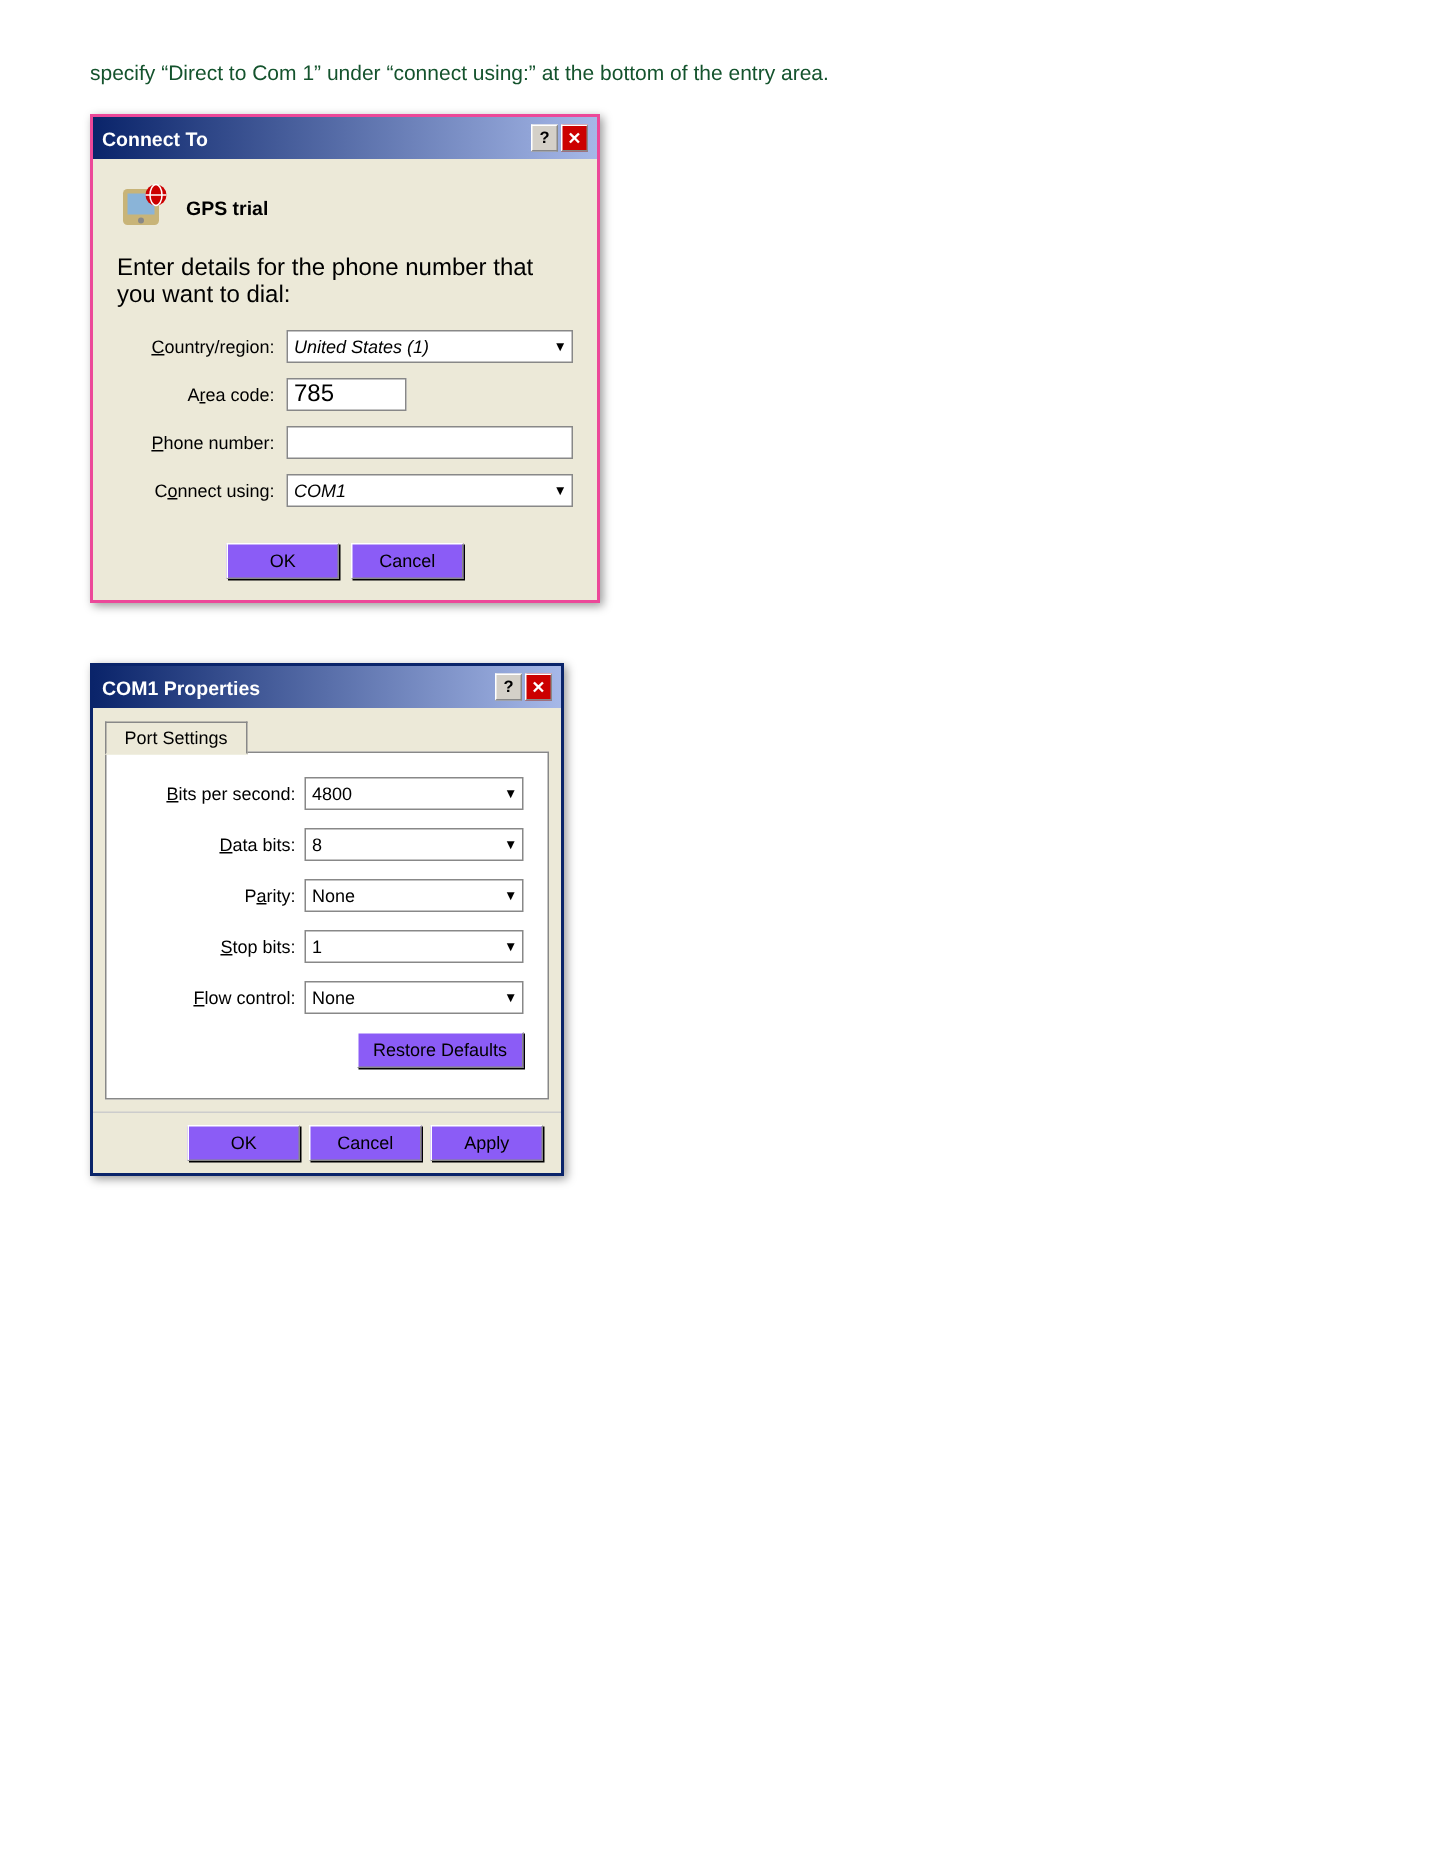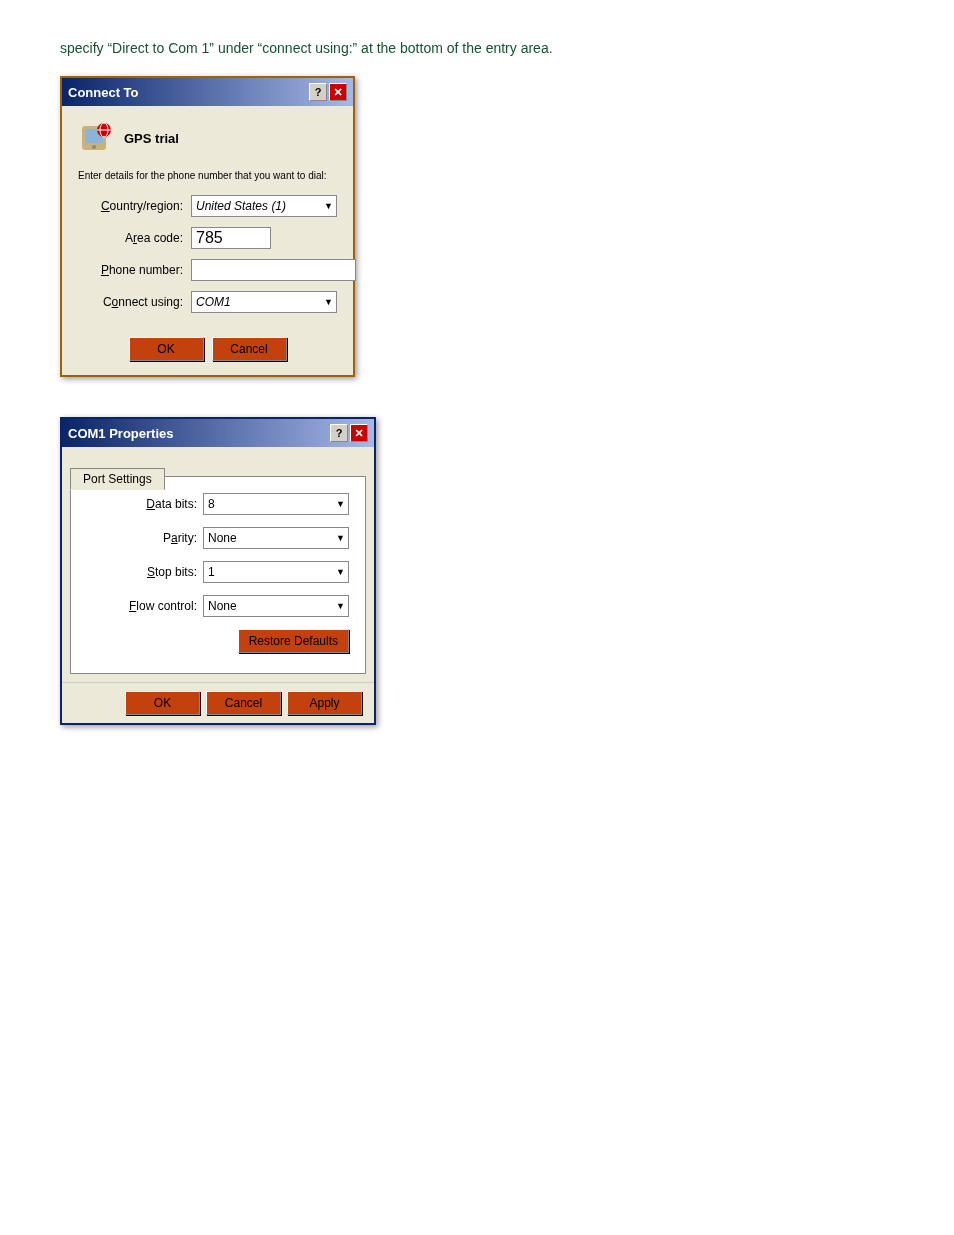--- a/index.html
+++ b/index.html
@@ -12,23 +12,23 @@
     }
 
     .intro-text {
       margin-bottom: 20px;
       font-size: 14px;
       color: #14532d;
     }
 
     
     .dialog {
-      border: 2px solid #a16207;
+      border: 2px solid #ec4899;
       background: #ece9d8;
-      width: 295px;
+      width: 340px;
       margin-bottom: 40px;
       box-shadow: 2px 2px 6px rgba(0,0,0,0.4);
     }
 
     .dialog-titlebar {
       background: linear-gradient(to right, #0a246a, #a6b8e8);
       color: #ffffff;
       font-weight: bold;
       font-size: 13px;
       padding: 4px 6px;
@@ -99,21 +99,21 @@
       width: 36px;
       height: 36px;
     }
 
     .dialog-subtitle {
       font-size: 13px;
       font-weight: bold;
     }
 
     .dialog-desc {
-      font-size: 10px;
+      font-size: 16px;
       margin-bottom: 14px;
       color: #000;
     }
 
     .form-row {
       display: flex;
       align-items: center;
       margin-bottom: 10px;
       gap: 8px;
     }
@@ -178,21 +178,21 @@
       display: flex;
       justify-content: center;
       gap: 8px;
       margin-top: 16px;
       padding-top: 8px;
     }
 
     .win-button {
       min-width: 75px;
       height: 24px;
-      background: #c2410c;
+      background: #8b5cf6;
       border: 1px solid #888;
       border-top-color: #fff;
       border-left-color: #fff;
       box-shadow: 1px 1px 0px #000;
       font-size: 12px;
       font-family: Tahoma, Arial, sans-serif;
       cursor: pointer;
       padding: 0 10px;
     }
 
@@ -202,21 +202,21 @@
       background: #ece9d8;
       width: 316px;
       box-shadow: 2px 2px 6px rgba(0,0,0,0.4);
     }
 
     
     .tab-strip {
       display: flex;
       margin: 8px 8px 0 8px;
       position: relative;
-      top: 13px;
+      top: 1px;
     }
 
     .tab {
       background: #ece9d8;
       border: 1px solid #888;
       border-bottom: none;
       padding: 3px 12px;
       font-size: 12px;
       cursor: pointer;
       position: relative;
@@ -390,20 +390,30 @@
       <div class="titlebar-btn close-btn">✕</div>
     </div>
   </div>
 
   <div class="tab-strip">
     <div class="tab active">Port Settings</div>
   </div>
 
   <div class="tab-content">
 
+    <div class="port-form-row">
+      <label class="port-label">
+        <span><span class="underline-char">B</span>its per second:</span>
+      </label>
+      <div class="port-select-wrapper">
+        <select>
+          <option>4800</option>
+        </select>
+      </div>
+    </div>
 
     <div class="port-form-row">
       <label class="port-label">
         <span><span class="underline-char">D</span>ata bits:</span>
       </label>
       <div class="port-select-wrapper">
         <select>
           <option>8</option>
         </select>
       </div>

